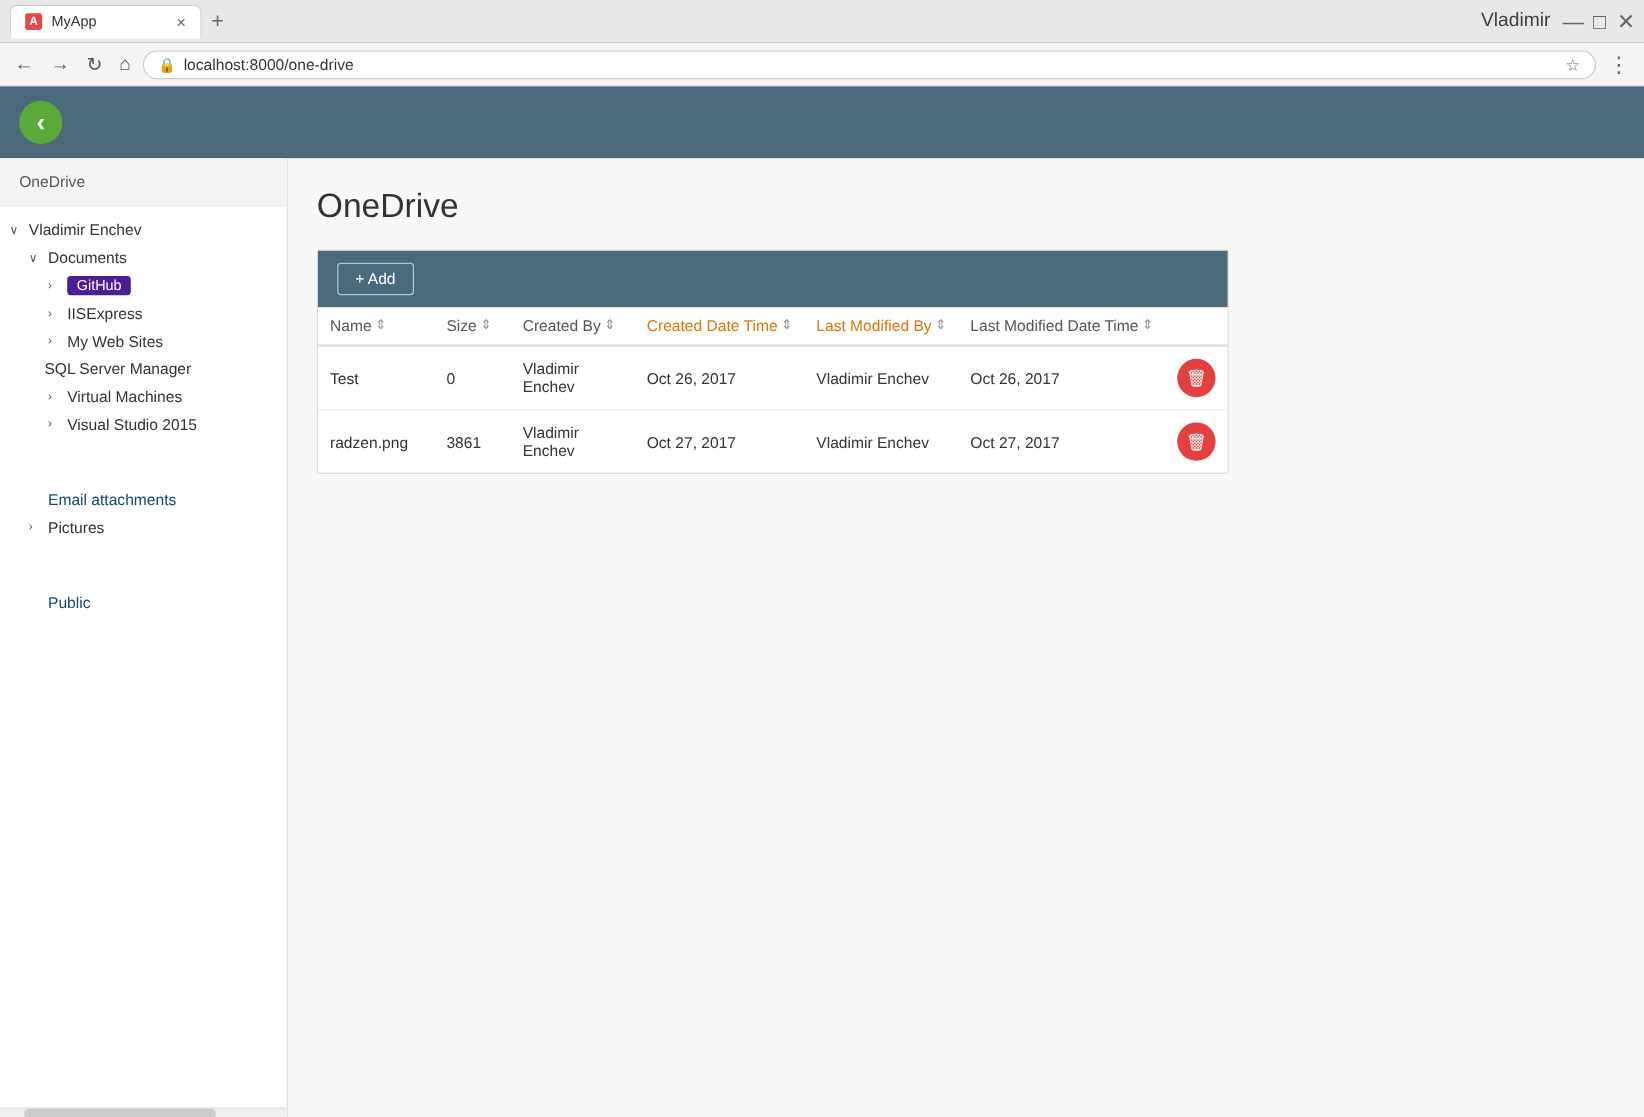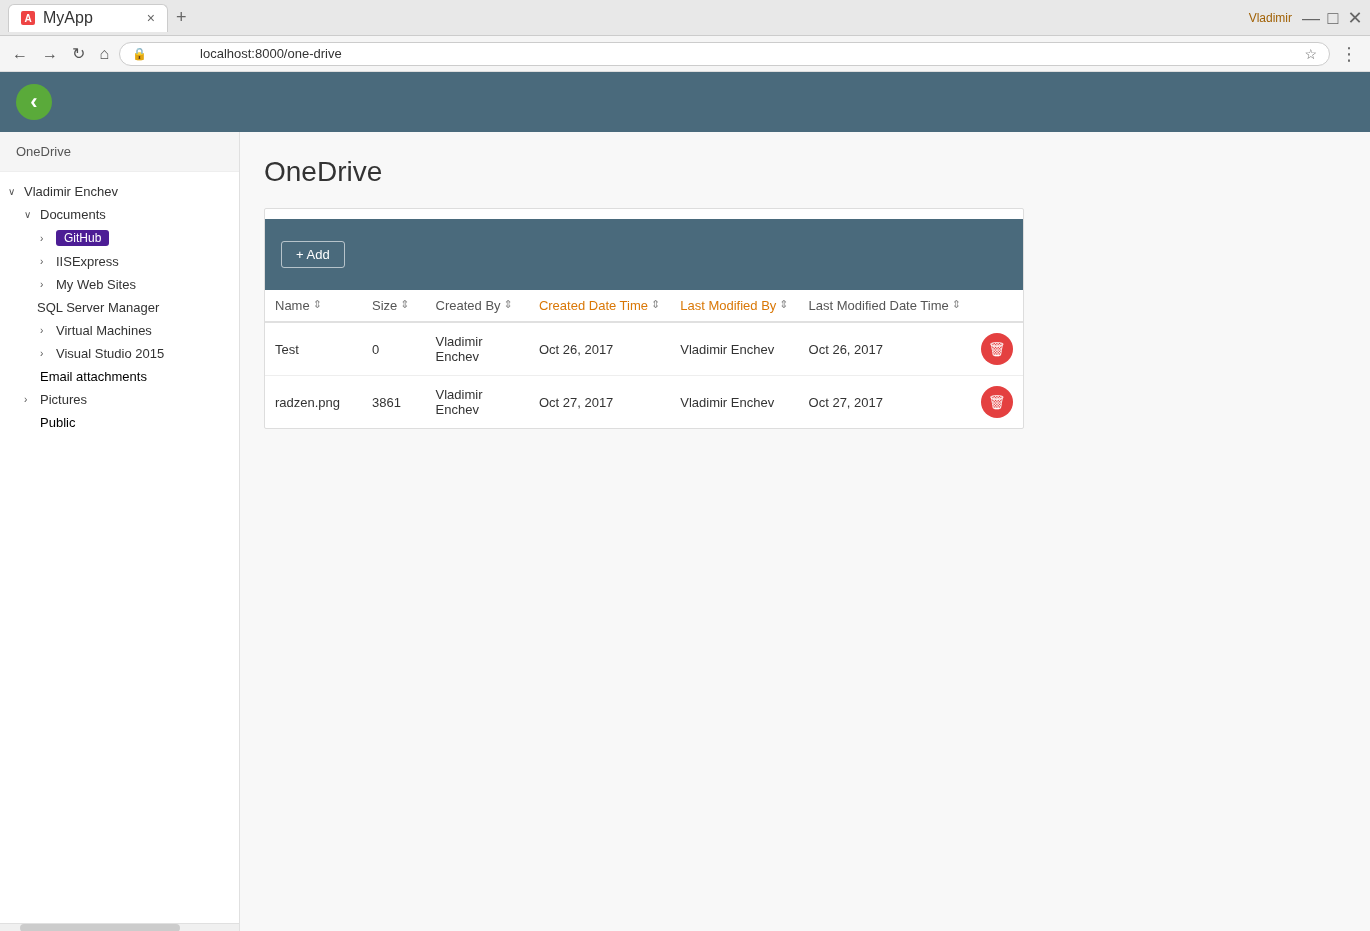--- a/index.html
+++ b/index.html
@@ -32,26 +32,26 @@
       font-size: 12px;
       gap: 8px;
       min-width: 160px;
     }
     .tab-favicon {
       width: 14px; height: 14px;
       background: #e44; border-radius: 2px;
       display: flex; align-items: center; justify-content: center;
       color: white; font-size: 10px; font-weight: bold;
     }
-    .tab-title { font-size: 16px; color: #333; }
+    .tab-title { font-size: 12px; color: #333; }
     .tab-close { margin-left: auto; cursor: pointer; color: #666; font-size: 14px; }
     .tab-new { background: none; border: none; cursor: pointer; font-size: 18px; color: #666; padding: 0 8px; }
     .window-controls { display: flex; gap: 8px; align-items: center; }
     .win-btn { width: 14px; height: 14px; cursor: pointer; color: #666; font-size: 18px; line-height: 14px; text-align: center; display: flex; align-items: center; justify-content: center; }
-    .user-label { font-size: 12px; color: #a16207; margin-right: 12px; }
+    .user-label { font-size: 16px; color: #404040; margin-right: 12px; }
 
     
     .browser-addressbar {
       background: #f5f5f5;
       height: 36px;
       display: flex;
       align-items: center;
       padding: 0 8px;
       border-bottom: 1px solid #ddd;
       gap: 6px;
@@ -62,21 +62,21 @@
       display: flex;
       align-items: center;
       background: #fff;
       border: 1px solid #ccc;
       border-radius: 16px;
       padding: 3px 12px;
       font-size: 13px;
       color: #333;
     }
     .address-lock { margin-right: 6px; color: #666; font-size: 12px; }
-    .address-text { flex: 1; margin-left: 47px; }
+    .address-text { flex: 1; }
     .address-star { color: #666; font-size: 14px; }
     .address-menu { color: #666; font-size: 18px; padding: 0 4px; }
 
     
     .app-header {
       background: #4a6a7c;
       height: 60px;
       display: flex;
       align-items: center;
       padding: 0 16px;
@@ -121,21 +121,21 @@
     .tree-item {
       display: flex;
       align-items: center;
       padding: 4px 8px;
       cursor: pointer;
       white-space: nowrap;
     }
     .tree-chevron { width: 16px; font-size: 10px; color: #555; flex-shrink: 0; }
     .tree-label { font-size: 13px; color: #333; }
     .tree-label.github { background: #4c1d95; color: white; padding: 1px 8px; border-radius: 3px; font-size: 12px; }
-    .tree-label.blue { color: #000000; }
+    .tree-label.blue { color: #0c4a6e; margin-top: 40px; }
     .sidebar-scrollbar {
       height: 8px;
       background: #f0f0f0;
       border-top: 1px solid #e0e0e0;
       position: relative;
     }
     .sidebar-scrollbar-thumb {
       position: absolute;
       left: 20px;
       width: 160px;
@@ -160,23 +160,22 @@
 
     
     .table-container {
       background: #fff;
       border: 1px solid #ddd;
       border-radius: 2px;
       max-width: 760px;
     }
     .table-toolbar {
       background: #4a6a7c;
-      padding: 22px 16px;
-      display: flex;
-      margin-top: 10px;
+      padding: 10px 16px;
+      display: flex;
     }
     .add-btn {
       background: none;
       border: 1px solid rgba(255,255,255,0.6);
       color: white;
       padding: 5px 14px;
       border-radius: 3px;
       cursor: pointer;
       font-size: 13px;
       display: flex;

